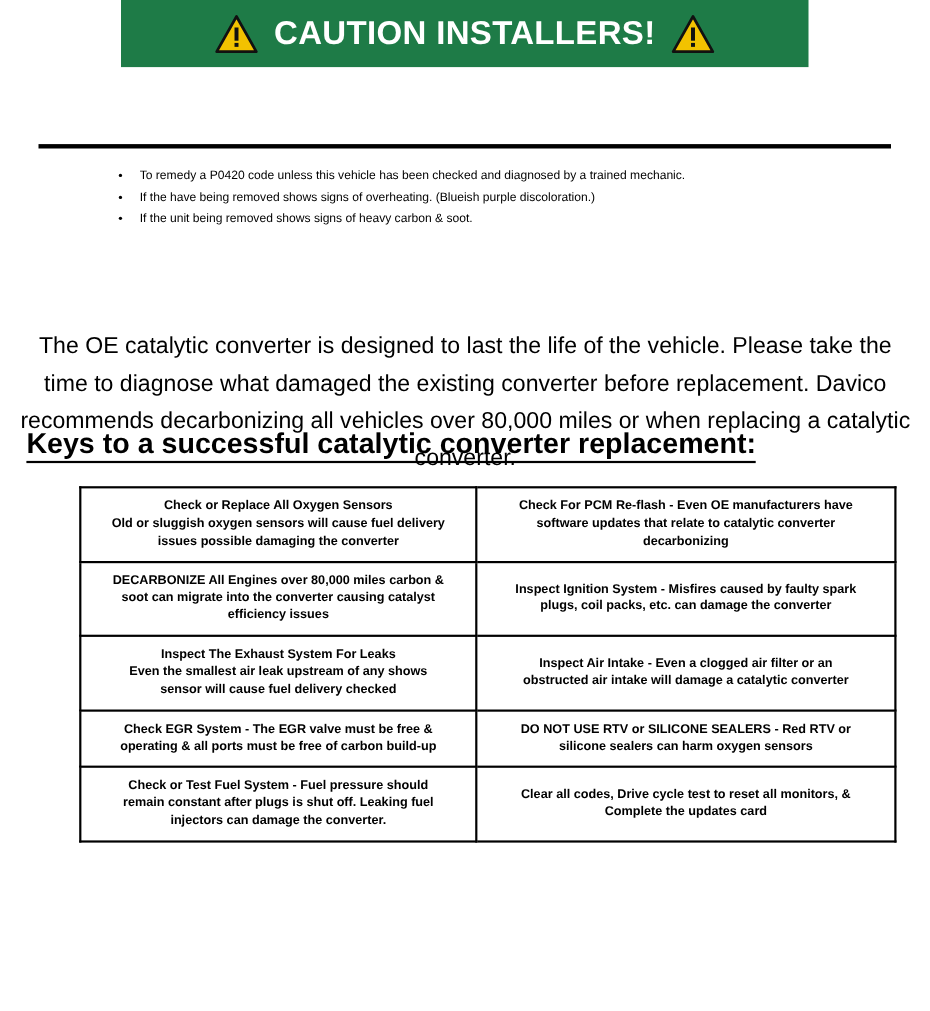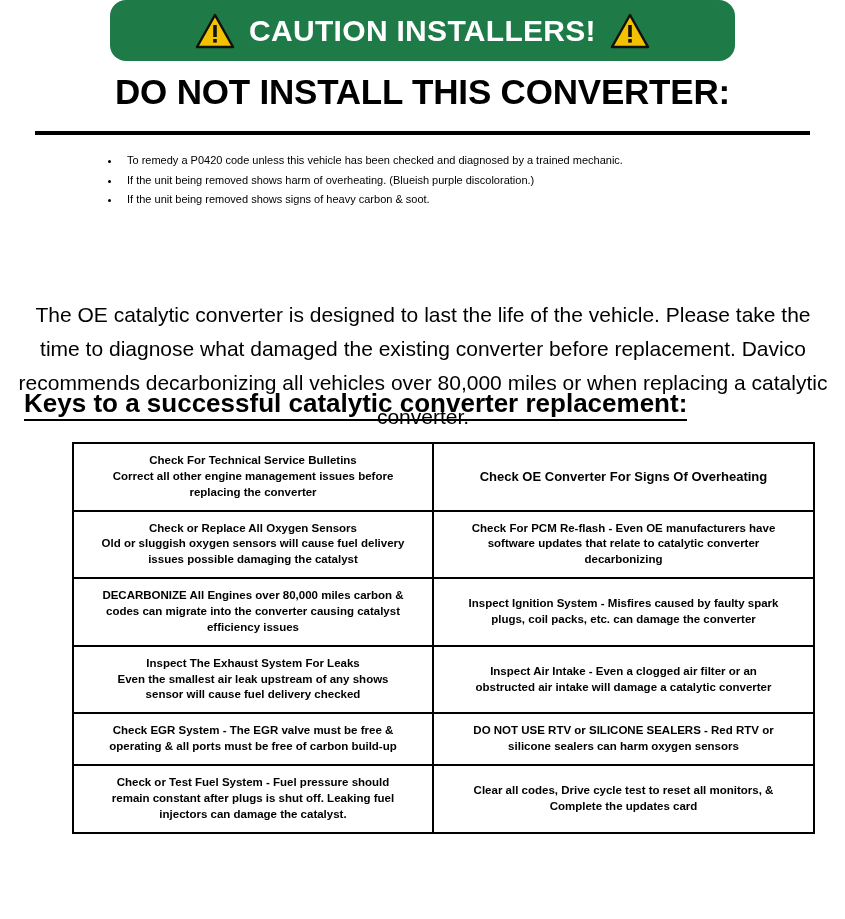--- a/index.html
+++ b/index.html
@@ -25,21 +25,20 @@
     position: absolute;
     left: 110px;
     top: 0;
     width: 625px;
     height: 61px;
     background: #1e7b47;
     display: flex;
     align-items: center;
     justify-content: center;
     gap: 14px;
-    border-radius: 16px;
   }
   .banner-text {
     color: #ffffff;
     font-size: 30px;
     font-weight: bold;
     letter-spacing: 0.3px;
     white-space: nowrap;
   }
   .warn-tri {
     position: relative;
@@ -158,65 +157,54 @@
     <span class="banner-text">CAUTION INSTALLERS!</span>
     <span class="warn-tri">
       <svg viewBox="0 0 40 36" width="40" height="36" aria-hidden="true">
         <polygon points="20,2 38,34 2,34" fill="#f2c200" stroke="#111111" stroke-width="2.5" stroke-linejoin="round"></polygon>
         <rect x="18.2" y="12" width="3.6" height="12" fill="#111111"></rect>
         <rect x="18.2" y="26" width="3.6" height="3.6" fill="#111111"></rect>
       </svg>
     </span>
   </div>
 
-  <div class="main-heading">DO NOT INSTALL THIS CONVERTER:</div>
 
   <div class="rule"></div>
 
   <ul class="bullets">
     <li>To remedy a P0420 code unless this vehicle has been checked and diagnosed by a trained mechanic.</li>
-    <li>If the unit being removed shows harm of overheating. (Blueish purple discoloration.)</li>
+    <li>If the have being removed shows signs of overheating. (Blueish purple discoloration.)</li>
     <li>If the unit being removed shows signs of heavy carbon &amp; soot.</li>
   </ul>
 
   <div class="para">The OE catalytic converter is designed to last the life of the vehicle. Please take the time to diagnose what damaged the existing converter before replacement. Davico recommends decarbonizing all vehicles over 80,000 miles or when replacing a catalytic converter.</div>
 
   <div class="keys-heading">
     <span>Keys to a successful catalytic converter replacement:</span>
   </div>
 
   <div class="tbl-wrap">
     <table class="keys">
       <tbody>
         <tr>
           <td class="left-cell">
-            <span class="cell-line">Check For Technical Service Bulletins</span>
-            <span class="cell-line">Correct all other engine management issues before</span>
-            <span class="cell-line">replacing the converter</span>
-          </td>
-          <td class="right-cell">
-            <span class="cell-line big">Check OE Converter For Signs Of Overheating</span>
-          </td>
-        </tr>
-        <tr>
-          <td class="left-cell">
             <span class="cell-line">Check or Replace All Oxygen Sensors</span>
             <span class="cell-line">Old or sluggish oxygen sensors will cause fuel delivery</span>
-            <span class="cell-line">issues possible damaging the catalyst</span>
+            <span class="cell-line">issues possible damaging the converter</span>
           </td>
           <td class="right-cell">
             <span class="cell-line">Check For PCM Re-flash - Even OE manufacturers have</span>
             <span class="cell-line">software updates that relate to catalytic converter</span>
             <span class="cell-line">decarbonizing</span>
           </td>
         </tr>
         <tr>
           <td class="left-cell">
             <span class="cell-line">DECARBONIZE All Engines over 80,000 miles carbon &amp;</span>
-            <span class="cell-line">codes can migrate into the converter causing catalyst</span>
+            <span class="cell-line">soot can migrate into the converter causing catalyst</span>
             <span class="cell-line">efficiency issues</span>
           </td>
           <td class="right-cell">
             <span class="cell-line">Inspect Ignition System - Misfires caused by faulty spark</span>
             <span class="cell-line">plugs, coil packs, etc. can damage the converter</span>
           </td>
         </tr>
         <tr>
           <td class="left-cell">
             <span class="cell-line">Inspect The Exhaust System For Leaks</span>
@@ -235,21 +223,21 @@
           </td>
           <td class="right-cell">
             <span class="cell-line">DO NOT USE RTV or SILICONE SEALERS - Red RTV or</span>
             <span class="cell-line">silicone sealers can harm oxygen sensors</span>
           </td>
         </tr>
         <tr>
           <td class="left-cell">
             <span class="cell-line">Check or Test Fuel System - Fuel pressure should</span>
             <span class="cell-line">remain constant after plugs is shut off.  Leaking fuel</span>
-            <span class="cell-line">injectors can damage the catalyst.</span>
+            <span class="cell-line">injectors can damage the converter.</span>
           </td>
           <td class="right-cell">
             <span class="cell-line">Clear all codes,  Drive cycle test to reset all monitors, &amp;</span>
             <span class="cell-line">Complete the updates card</span>
           </td>
         </tr>
       </tbody>
     </table>
   </div>
 

